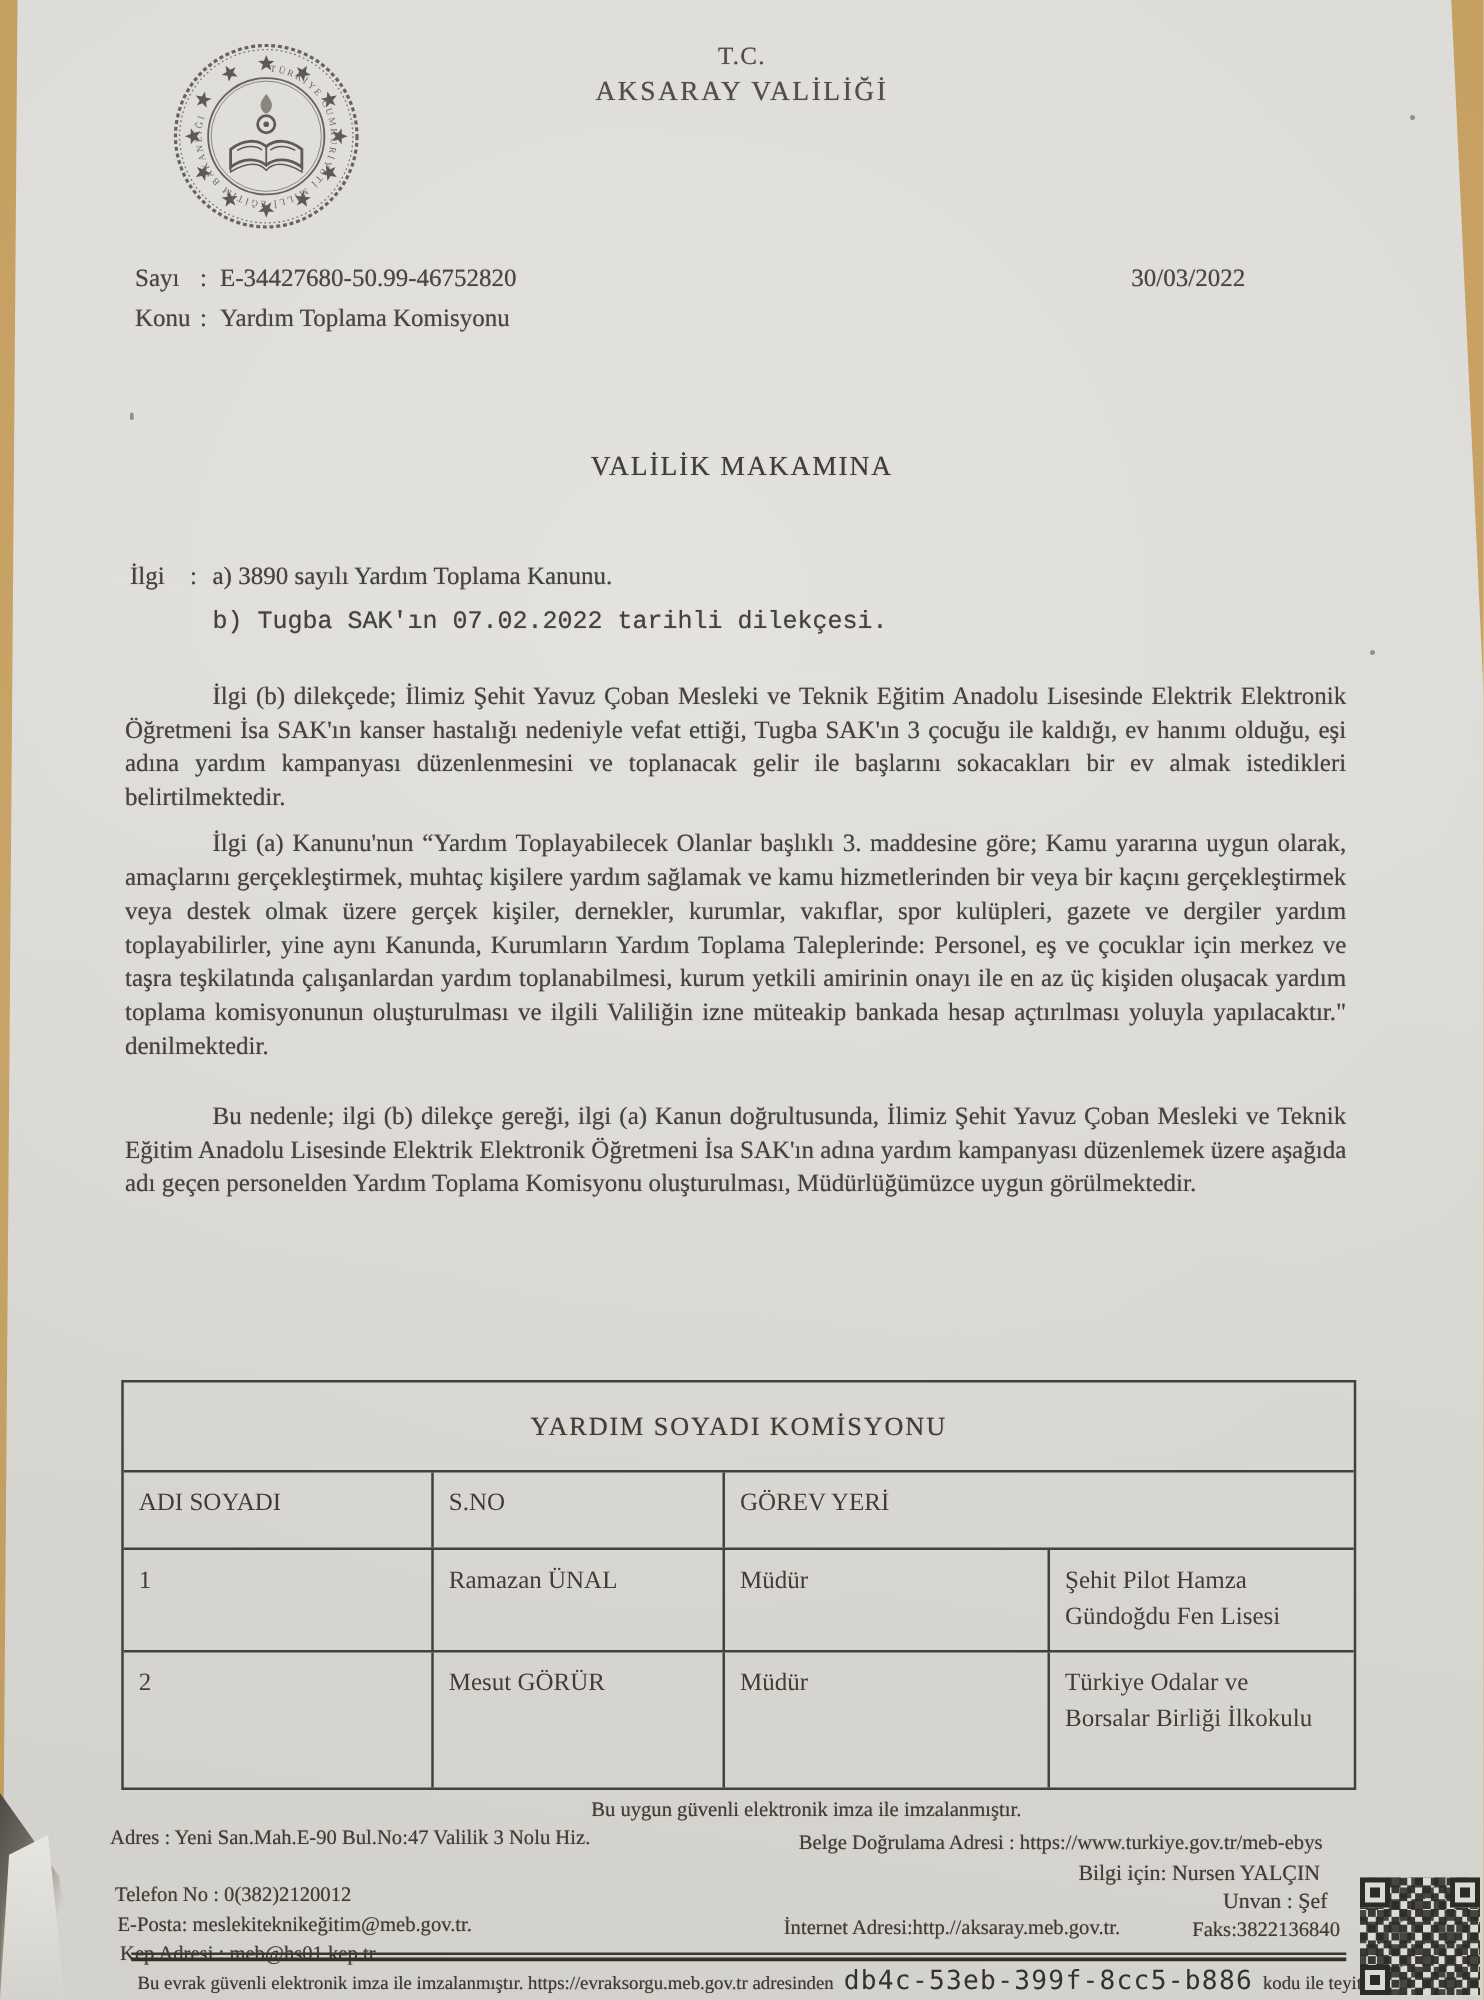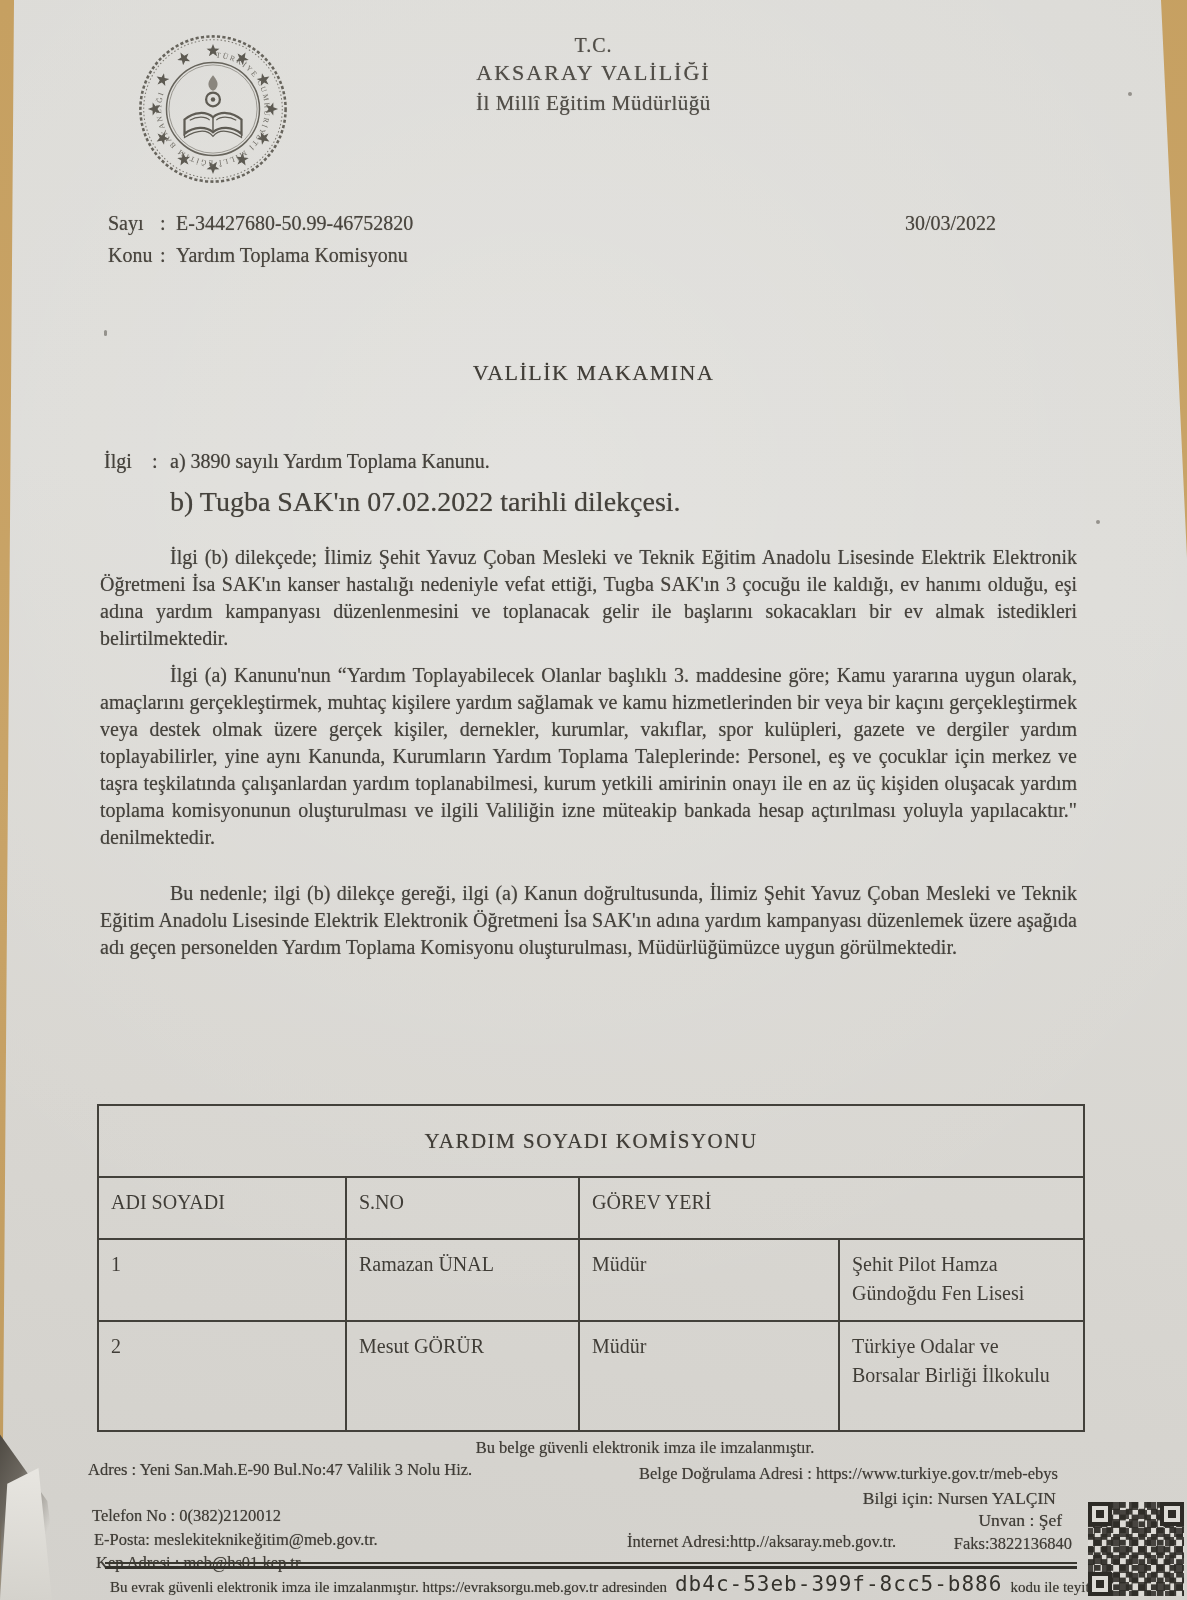--- a/index.html
+++ b/index.html
@@ -30,21 +30,21 @@
   .refrow{left:108px;font-size:20px;color:#4a463f;}
   .refrow .lab{display:inline-block;width:52px;}
   .refrow .sep{display:inline-block;width:16px;}
   .date{left:905px;top:212px;font-size:20px;color:#4a463f;}
 
   .salute{left:0;right:0;top:360px;text-align:center;font-size:22px;letter-spacing:1.5px;color:#413e38;}
 
   .ilgi-label{left:104px;top:450px;font-size:20px;}
   .ilgi-sep{left:152px;top:450px;font-size:20px;}
   .ilgi-item0{left:170px;top:450px;font-size:20px;}
-  .ilgi-item1{left:170px;top:486px;font-size:28px;}
+  .ilgi-item1{left:170px;top:486px;font-size:20px;font-family:Liberation Mono, monospace;}
 
   .par{left:100px;width:977px;margin:0;font-size:20px;line-height:27px;
        text-align:justify;text-indent:70px;color:#46433d;}
   .p1{top:544px;} .p2{top:662px;} .p3{top:880px;}
   .p4{top:989px;text-align:left;}
 
   
   .tbl{left:97px;top:1104px;width:988px;border:2px solid #43413b;color:#403d37;box-sizing:border-box;}
   .tbl-title{height:70px;border-bottom:2px solid #43413b;display:flex;align-items:center;justify-content:center;
              font-size:21px;letter-spacing:1.5px;}
@@ -132,21 +132,20 @@
       <path d="M31 57 C37.5 51.5 45.5 51.5 50 55.5 C54.5 51.5 62.5 51.5 69 57 L69 66.5 C62.5 61.5 54.5 61.5 50 65.5 C45.5 61.5 37.5 61.5 31 66.5 Z"></path>
       <path d="M50 55.5 L50 65.5" stroke-width="1"></path>
       <path d="M34.5 57.5 C39.5 54.6 45 54.9 47.8 57.4 M52.2 57.4 C55 54.9 60.5 54.6 65.5 57.5" stroke-width=".8"></path>
       <path d="M31 66.5 L31 69 C40 63.5 46.5 64 50 68.2 C53.5 64 60 63.5 69 69 L69 66.5" stroke-width=".8"></path>
     </g>
   </svg>
 
   <div class="abs head-center soft">
     <div class="head-tc">T.C.</div>
     <div class="head-org">AKSARAY VALİLİĞİ</div>
-    <div class="head-dept">İl Millî Eğitim Müdürlüğü</div>
   </div>
 
   <div class="abs refrow soft" style="top:212px;">
     <span class="lab">Sayı</span><span class="sep">:</span><span>E-34427680-50.99-46752820</span>
   </div>
   <div class="abs refrow soft" style="top:244px;">
     <span class="lab">Konu</span><span class="sep">:</span><span>Yardım Toplama Komisyonu</span>
   </div>
   <div class="abs date soft">30/03/2022</div>
 
@@ -175,21 +174,21 @@
       <div>Şehit Pilot Hamza Gündoğdu Fen Lisesi</div>
     </div>
     <div class="trow drow drow2">
       <div>2</div>
       <div>Mesut GÖRÜR</div>
       <div>Müdür</div>
       <div>Türkiye Odalar ve Borsalar Birliği İlkokulu</div>
     </div>
   </div>
 
-  <div class="abs f esign soft">Bu belge güvenli  elektronik imza ile imzalanmıştır.</div>
+  <div class="abs f esign soft">Bu uygun güvenli  elektronik imza ile imzalanmıştır.</div>
   <div class="abs f adres soft">Adres : Yeni San.Mah.E-90 Bul.No:47 Valilik 3 Nolu Hiz.</div>
   <div class="abs f belge soft">Belge Doğrulama Adresi : https://www.turkiye.gov.tr/meb-ebys</div>
   <div class="abs f bilgi soft">Bilgi için: Nursen YALÇIN</div>
   <div class="abs f telefon soft">Telefon No :  0(382)2120012</div>
   <div class="abs f unvan soft">Unvan : Şef</div>
   <div class="abs f eposta soft">E-Posta:  meslekiteknikeğitim@meb.gov.tr.</div>
   <div class="abs f internet soft">İnternet Adresi:http.//aksaray.meb.gov.tr.</div>
   <div class="abs f faks soft">Faks:3822136840</div>
   <div class="abs f kep soft">Kep Adresi : meb@hs01.kep.tr</div>
 

